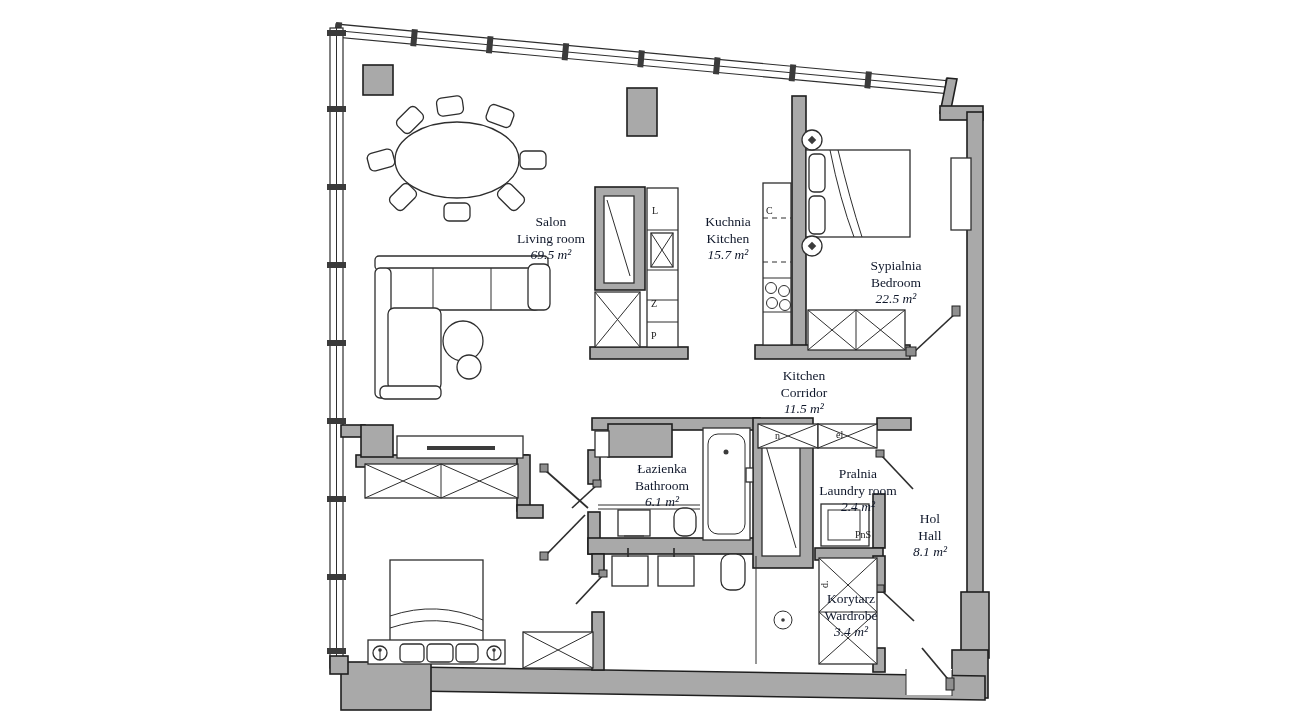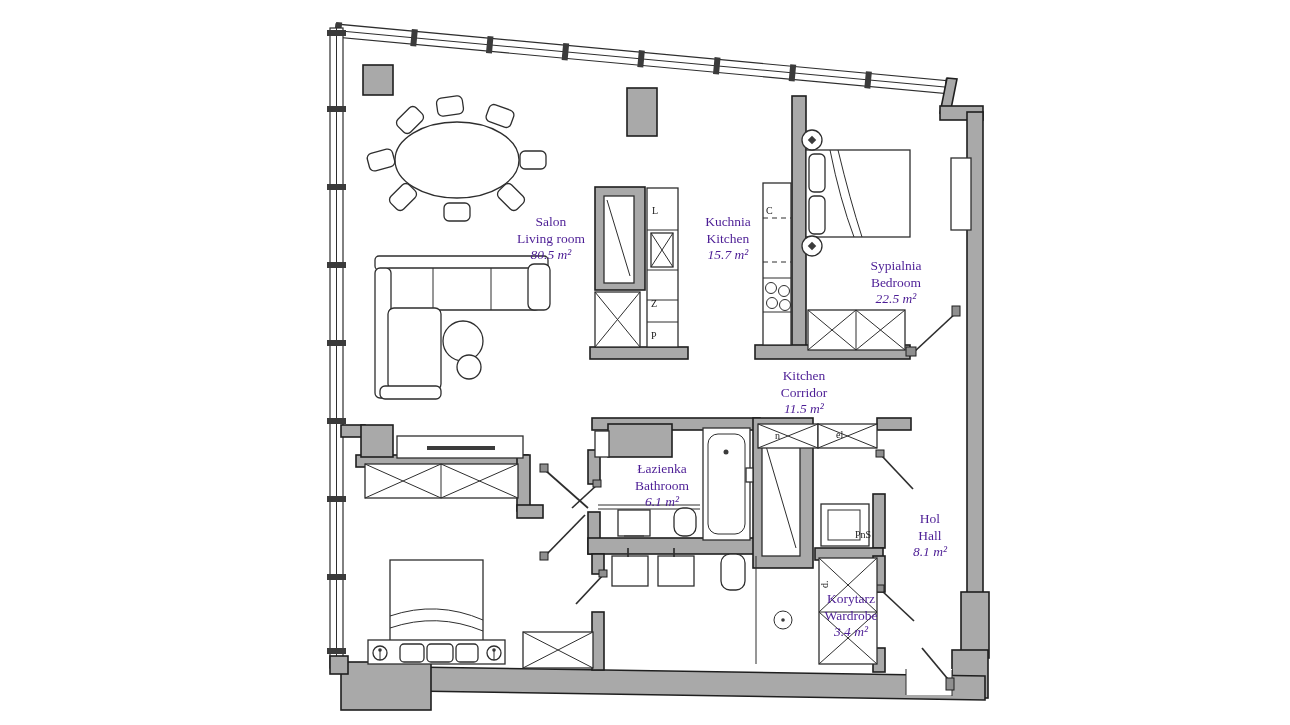--- a/index.html
+++ b/index.html
@@ -1,19 +1,19 @@
 <!DOCTYPE html>
 <html><head>
 <meta charset="utf-8">
 <style>
   html,body{margin:0;padding:0;background:#fff;}
   #stage{position:relative;width:1290px;height:725px;background:#ffffff;overflow:hidden;
          font-family:"Liberation Serif", serif;}
   #plan-svg{position:absolute;left:0;top:0;}
-  .lbl{position:absolute;transform:translateX(-50%);text-align:center;color:#4c1d95;
+  .lbl{position:absolute;transform:translateX(-50%);text-align:center;color:#0f172a;
        font-size:13.5px;line-height:1.24;white-space:nowrap;}
   .lbl .area{font-style:italic;}
   .tag{position:absolute;color:#1a1a1a;font-size:10px;line-height:1;}
   .tag.rot{transform:rotate(-90deg);transform-origin:left top;}
   
   .wall{fill:#a9a9a9;stroke:#1f1f1f;stroke-width:1.6;}
   .win{fill:#ffffff;stroke:#2e2e2e;stroke-width:1.2;}
   .tick{fill:#3b3b3b;}
   .furn{fill:#ffffff;stroke:#2e2e2e;stroke-width:1.3;}
   .thin{stroke:#2e2e2e;stroke-width:1;fill:none;}
@@ -304,41 +304,46 @@
   <g>
     <rect class="furn" x="523" y="632" width="70" height="36"></rect>
     <line class="thin" x1="523" y1="632" x2="593" y2="668"></line>
         <line class="thin" x1="593" y1="632" x2="523" y2="668"></line>
   </g>
 </svg>
 
 <div class="lbl" style="left:551px;top:214px">
   <div>Salon</div>
   <div>Living room</div>
-  <div class="area">80.5 m²</div>
+  <div class="area">69.5 m²</div>
 </div>
 <div class="lbl" style="left:728px;top:214px">
   <div>Kuchnia</div>
   <div>Kitchen</div>
   <div class="area">15.7 m²</div>
 </div>
 <div class="lbl" style="left:896px;top:258px">
   <div>Sypialnia</div>
   <div>Bedroom</div>
   <div class="area">22.5 m²</div>
 </div>
 <div class="lbl" style="left:804px;top:368px">
   <div>Kitchen</div>
   <div>Corridor</div>
   <div class="area">11.5 m²</div>
 </div>
 <div class="lbl" style="left:662px;top:461px">
   <div>Łazienka</div>
   <div>Bathroom</div>
   <div class="area">6.1 m²</div>
+</div>
+<div class="lbl" style="left:858px;top:466px">
+  <div>Pralnia</div>
+  <div>Laundry room</div>
+  <div class="area">2.4 m²</div>
 </div>
 <div class="lbl" style="left:930px;top:511px">
   <div>Hol</div>
   <div>Hall</div>
   <div class="area">8.1 m²</div>
 </div>
 <div class="lbl" style="left:851px;top:591px">
   <div>Korytarz</div>
   <div>Wardrobe</div>
   <div class="area">3.4 m²</div>

